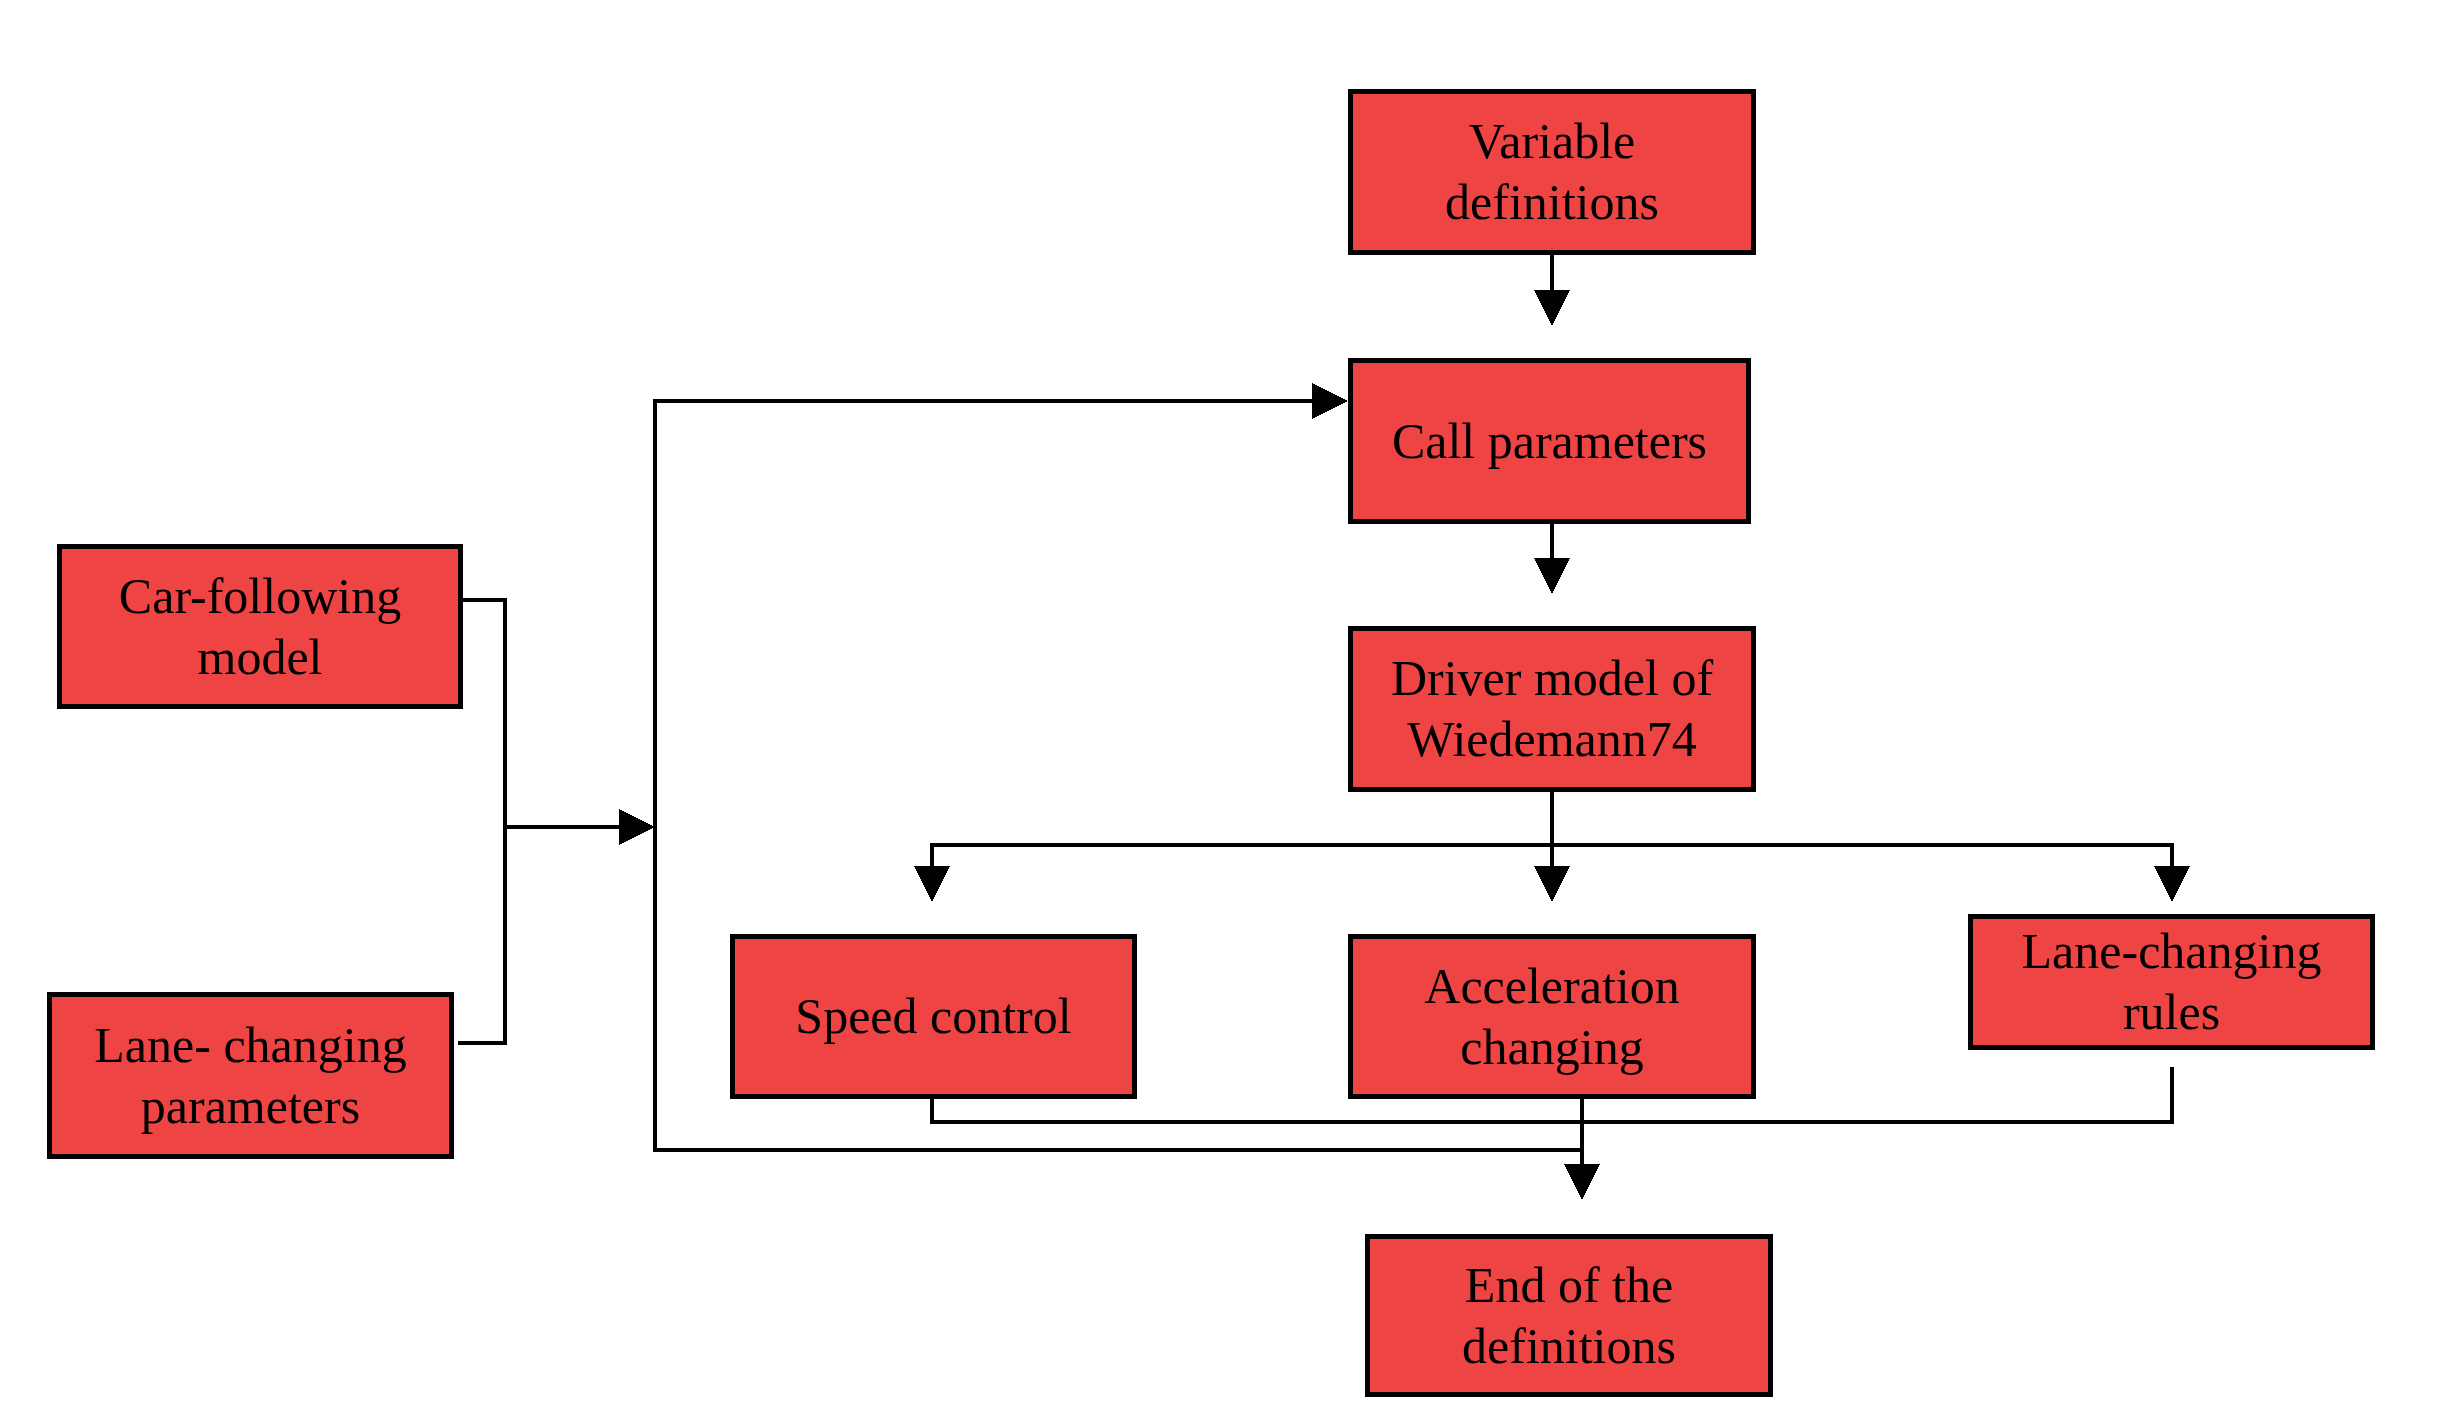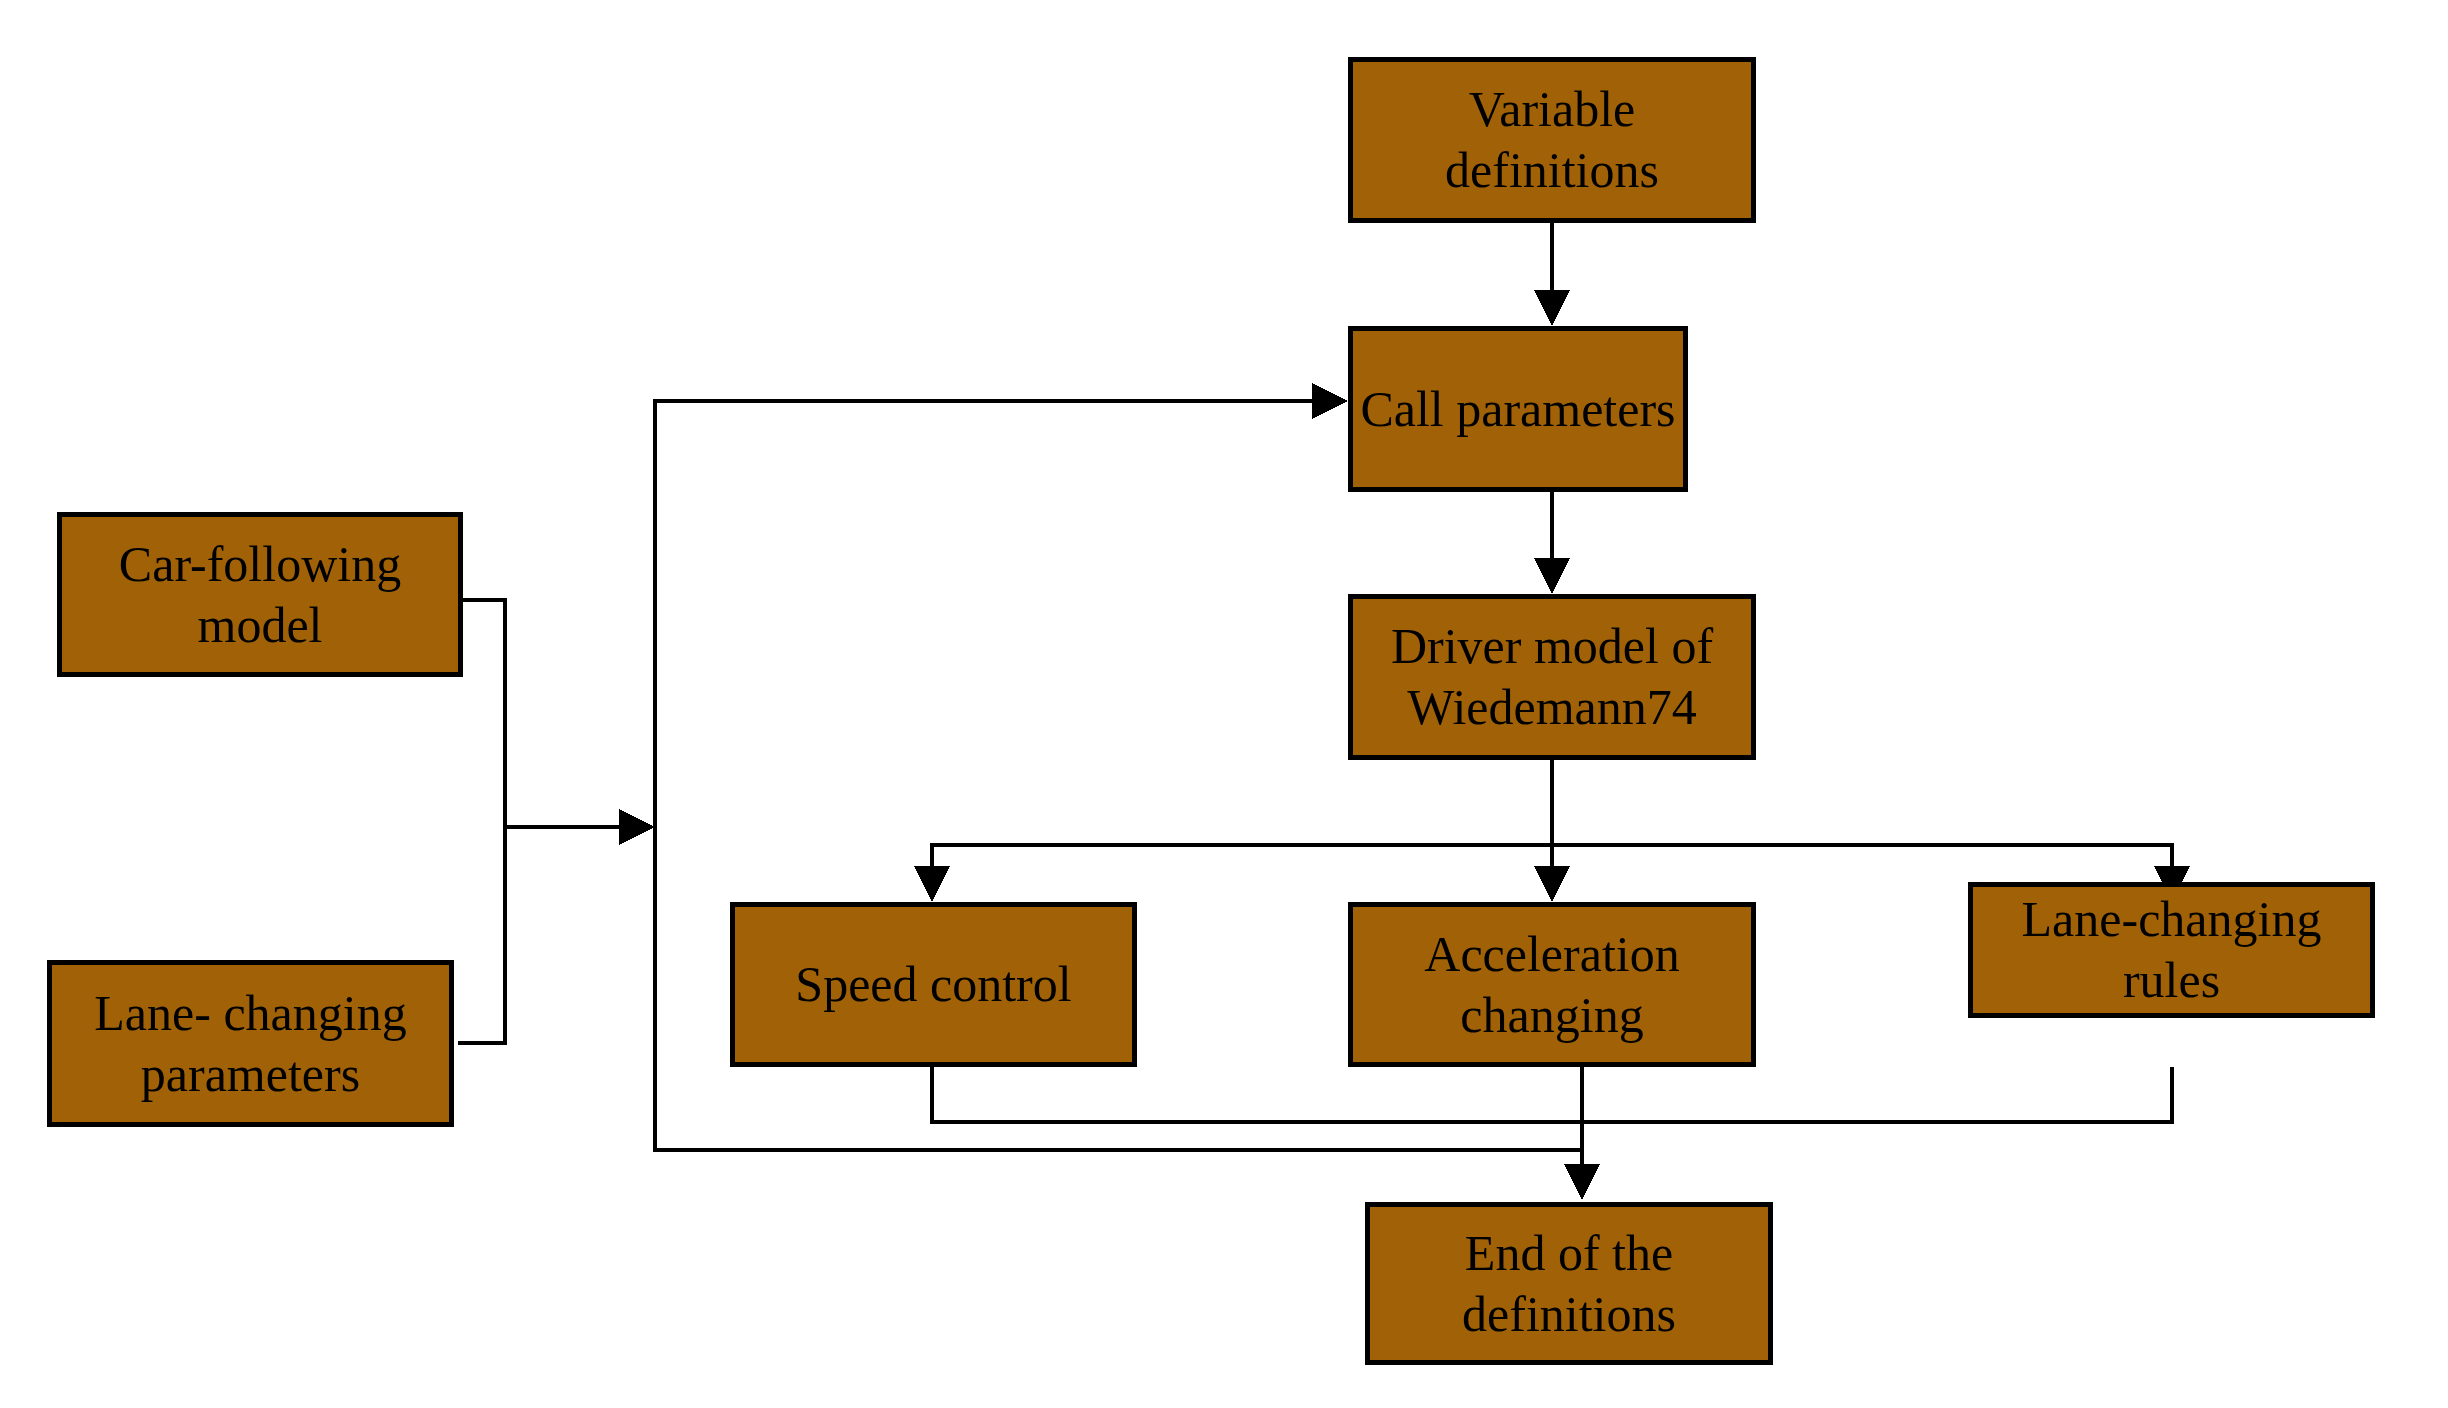--- a/index.html
+++ b/index.html
@@ -8,25 +8,26 @@
     width:2448px;height:1408px;
     background:#ffffff;
     font-family:"Liberation Serif", serif;
     overflow:hidden;
   }
   #wires{position:absolute;left:0;top:0;width:2448px;height:1408px;}
   .node{
     position:absolute;
     box-sizing:border-box;
     border:5px solid #000000;
-    background:#a16207;
+    background:#ef4444;
     display:flex;
     align-items:center;
     justify-content:center;
     text-align:center;
+    margin-top:32px;
   }
   .label{
     font-size:50px;
     line-height:1.22;
     color:#000000;
     white-space:pre-line;
   }
 </style>
 </head>
 <body>
@@ -96,21 +97,21 @@
       <line x1="505" y1="827" x2="621" y2="827"></line>
       <polygon points="619,809 619,845 655,827" stroke="none"></polygon>
     </g>
   </svg>
 
   <div class="node" style="left:1348px;top:57px;width:408px;height:166px">
     <span class="label">Variable
 definitions</span>
   </div>
 
-  <div class="node" style="left:1348px;top:326px;width:340px;height:166px">
+  <div class="node" style="left:1348px;top:326px;width:403px;height:166px">
     <span class="label">Call parameters</span>
   </div>
 
   <div class="node" style="left:1348px;top:594px;width:408px;height:166px">
     <span class="label">Driver model of
 Wiedemann74</span>
   </div>
 
   <div class="node" style="left:730px;top:902px;width:407px;height:165px">
     <span class="label">Speed control</span>

